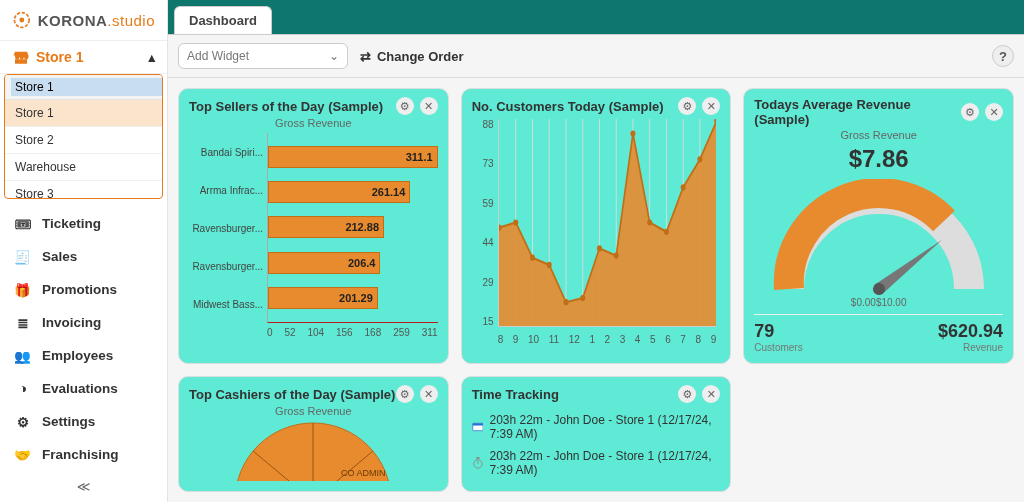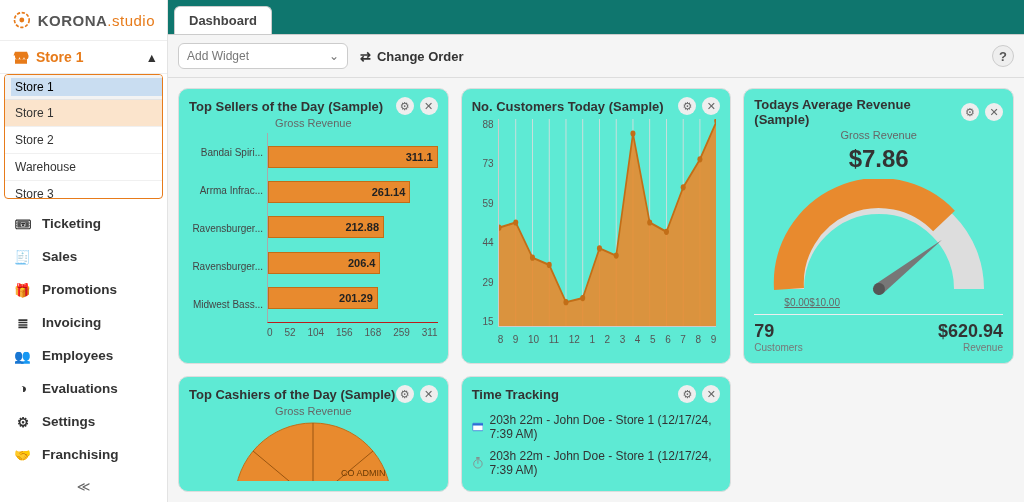--- a/index.html
+++ b/index.html
@@ -50,21 +50,21 @@
   .hbar-val { position:absolute; right:4px; top:50%; transform:translateY(-50%); font-size:11px; font-weight:700; color:#222; }
   .hbar-xaxis { display:flex; justify-content:space-between; font-size:10px; color:#555; margin-top:4px; margin-left:78px;}
   
   .area-wrap { height:230px; position:relative; }
   .ylabels { position:absolute; left:0; top:4px; bottom:18px; width:22px; display:flex; flex-direction:column; justify-content:space-between; font-size:10px; color:#555; text-align:right;}
   .plot { position:absolute; left:26px; right:4px; top:4px; bottom:18px; border-left:1px solid #ccc; border-bottom:1px solid #ccc; }
   .xlabels { position:absolute; left:26px; right:4px; bottom:0; display:flex; justify-content:space-between; font-size:10px; color:#555;}
   
   .big-num { text-align:center; font-size:24px; font-weight:800; margin-top:2px;}
   .gauge-wrap { display:flex; justify-content:center; margin-top:6px; }
-  .gauge-minmax { display:flex; justify-content:flex-start; font-size:10px; color:#666; margin:-2px 30px 6px;text-decoration:underline;}
+  .gauge-minmax { display:flex; justify-content:center; font-size:10px; color:#666; margin:-2px 30px 6px;}
   .gauge-stats { display:flex; justify-content:space-between; border-top:1px solid #eee; padding-top:6px; }
   .gstat .v { font-size:18px; font-weight:800; }
   .gstat .l { font-size:10px; color:#777; }
   .gstat.right { text-align:right; }
   
   .tt-row { display:flex; align-items:center; gap:6px; font-size:12px; padding:4px 0; }
   .tt-ico { width:14px; height:12px; }
   
   .row2 .card { min-height:110px; }
 </style>

